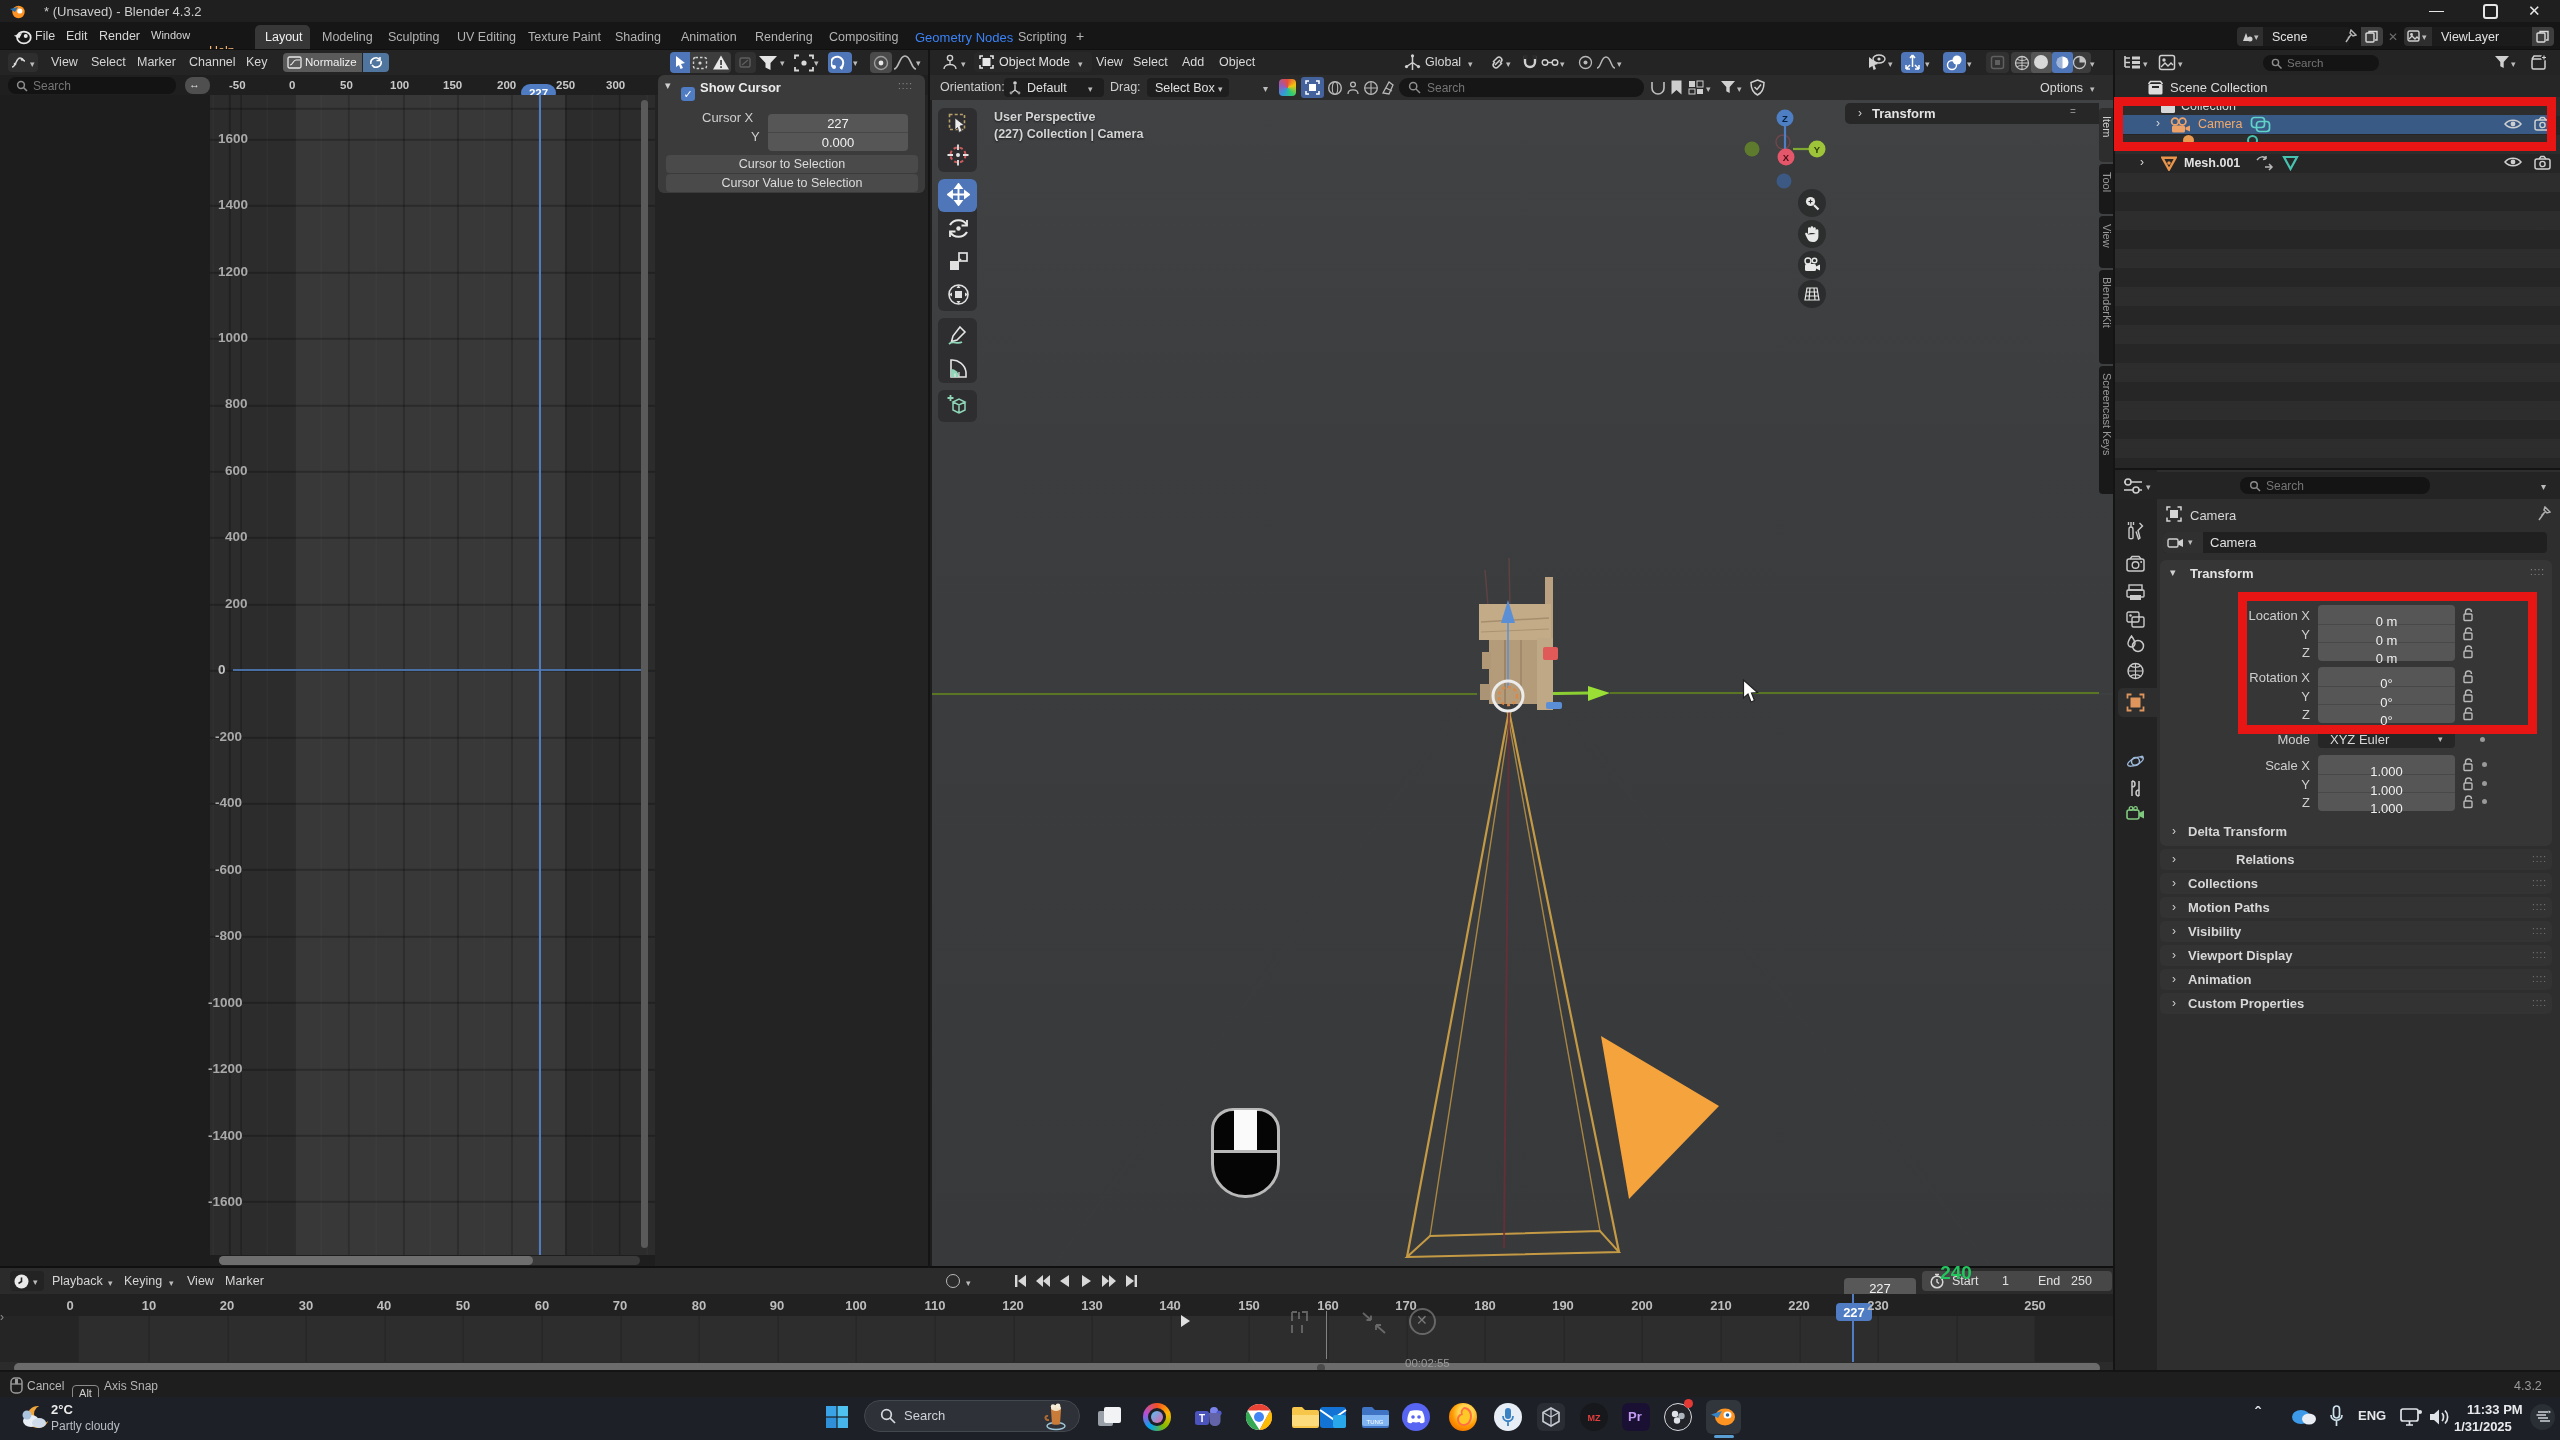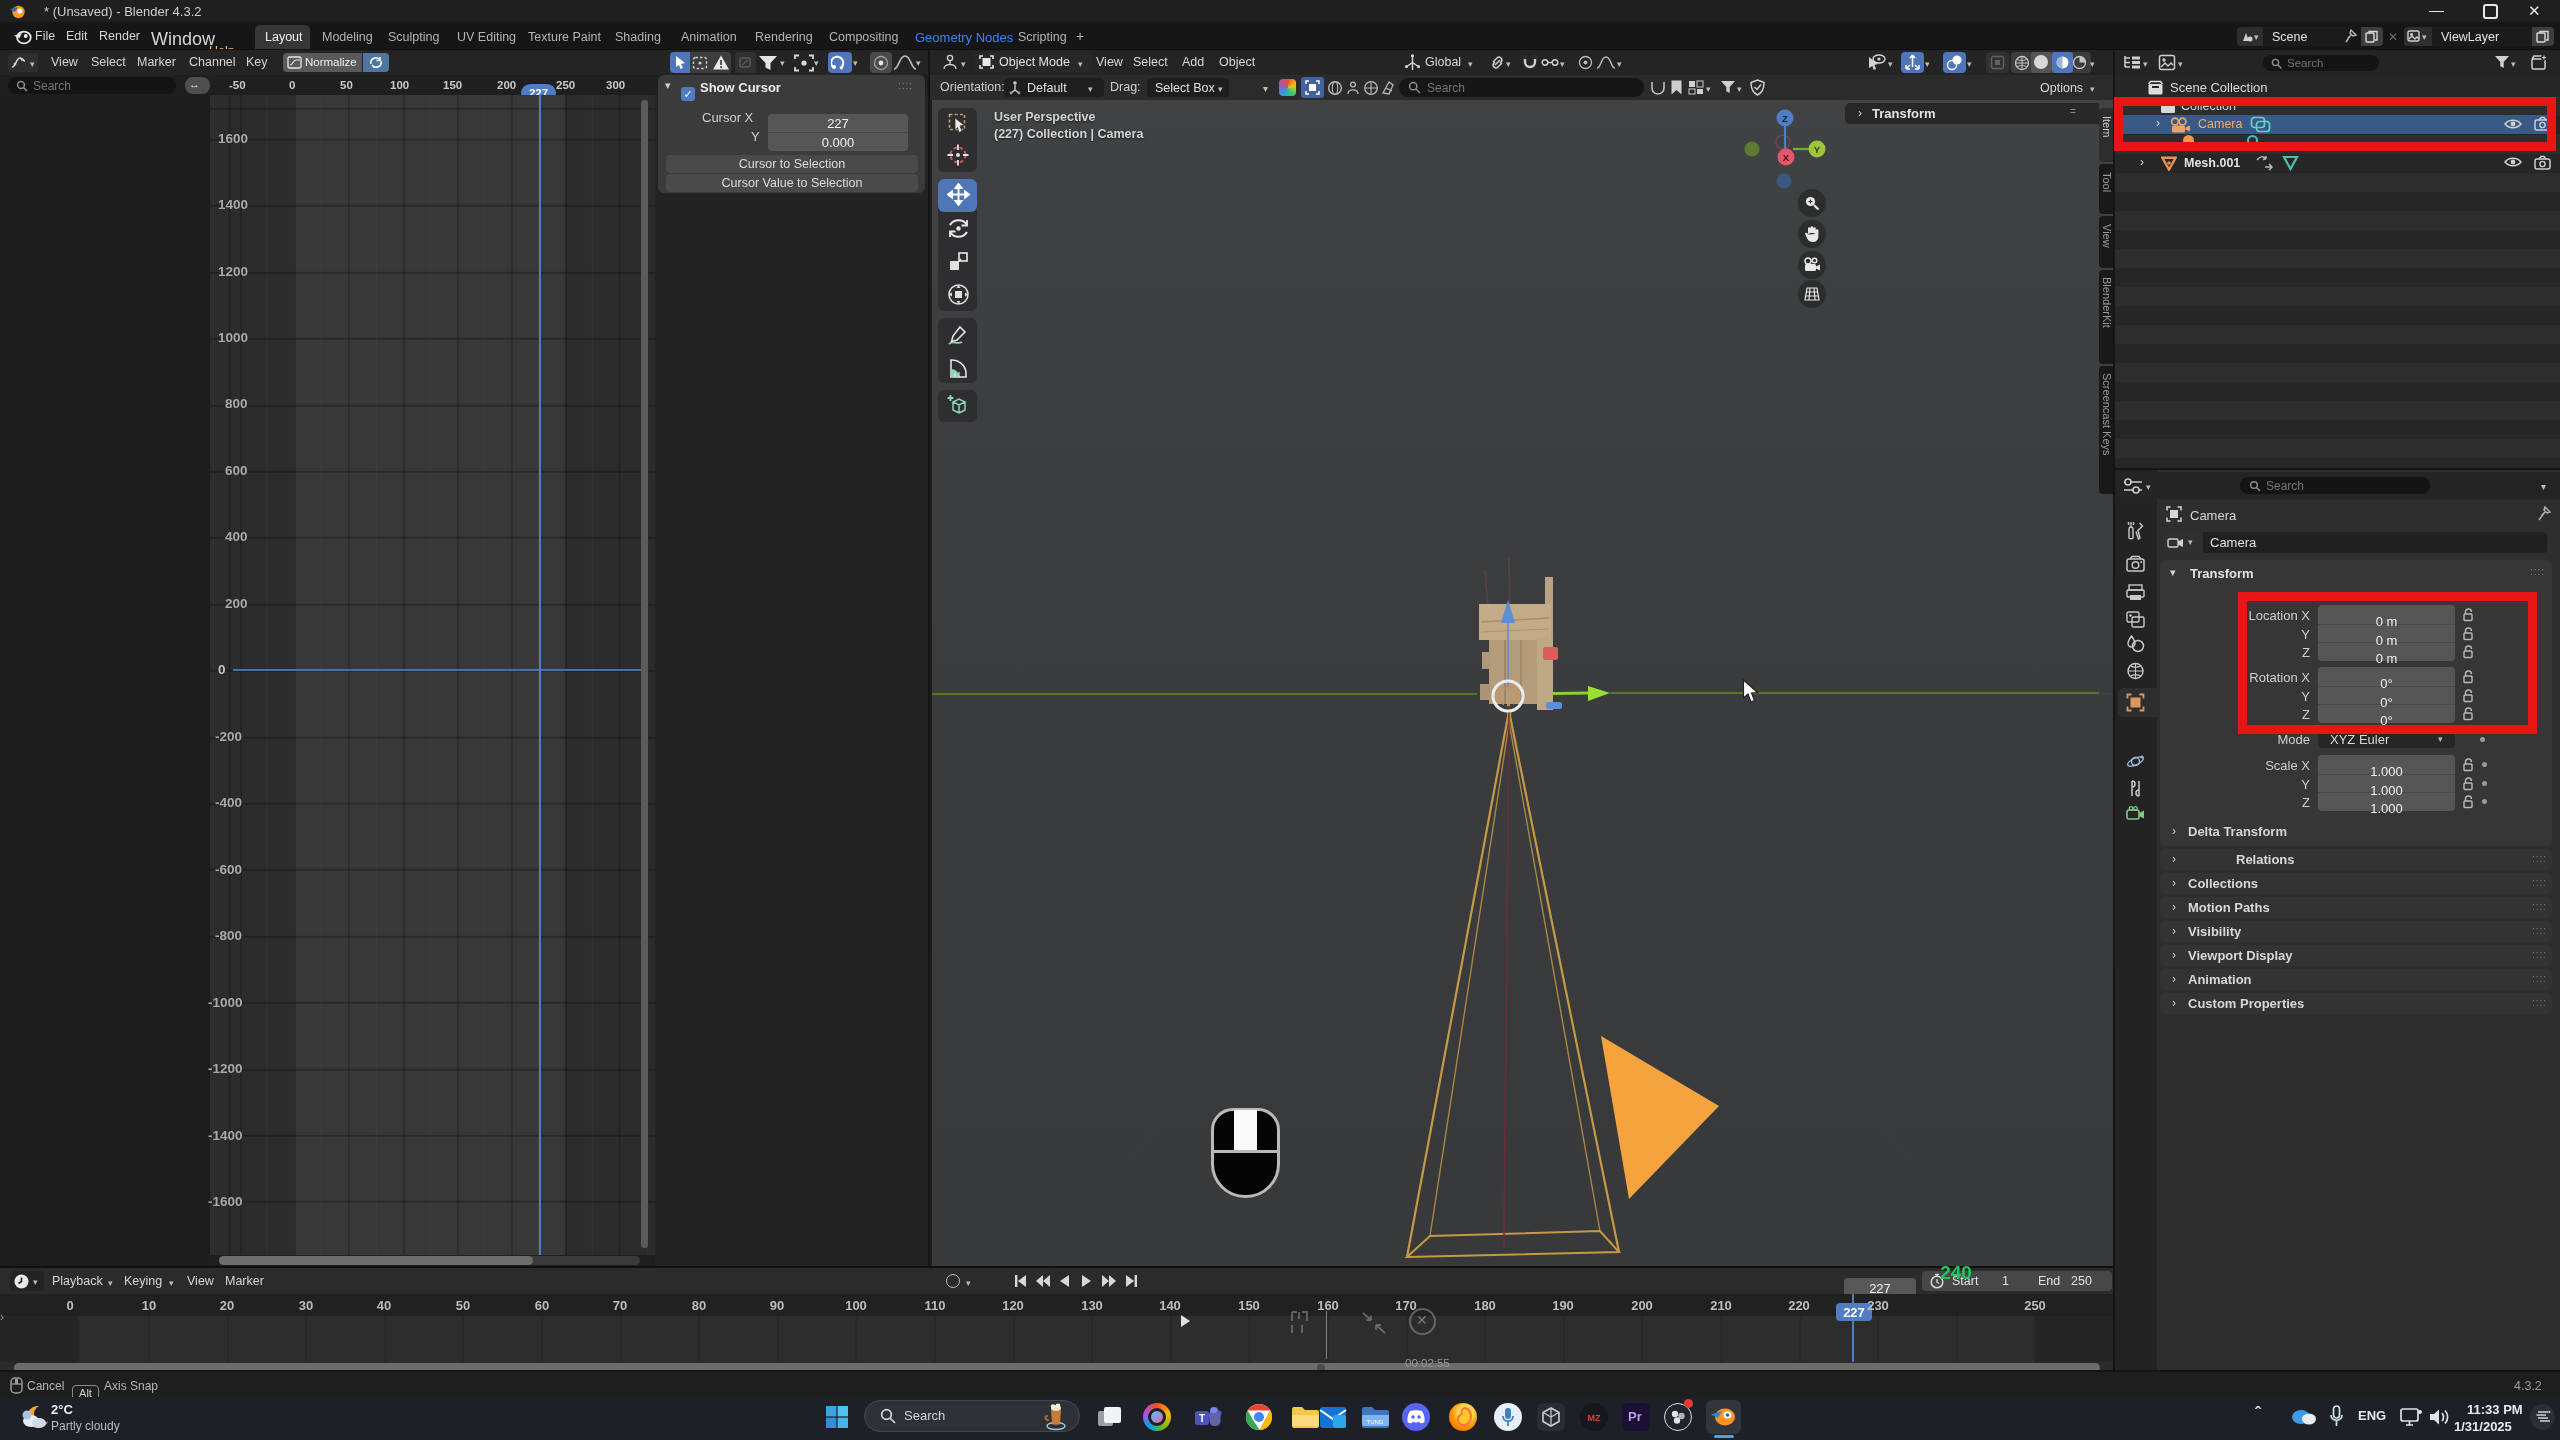--- a/index.html
+++ b/index.html
@@ -22,21 +22,21 @@
 
 <div class="a" style="left:0;top:22px;width:2560px;height:28px;background:#161616;"></div>
 <svg class="a" style="left:13px;top:29px" width="20" height="16" viewBox="0 0 22 17">
  <ellipse cx="12" cy="9" rx="7.5" ry="6.5" fill="none" stroke="#e8e8e8" stroke-width="2"></ellipse>
  <circle cx="14" cy="7.5" r="2.2" fill="#e8e8e8"></circle>
  <path d="M1 7 L10 4 L7 10 Z" fill="#e8e8e8"></path>
 </svg>
 <div class="tx" style="left:35px;top:29px;font-size:12.5px;color:#d6d6d6;">File</div>
 <div class="tx" style="left:66px;top:29px;font-size:12.5px;color:#d6d6d6;">Edit</div>
 <div class="tx" style="left:99px;top:29px;font-size:12.5px;color:#d6d6d6;">Render</div>
-<div class="tx" style="left:151px;top:29px;font-size:18px;color:#d6d6d6;">Window</div>
+<div class="tx" style="left:151px;top:29px;font-size:11px;color:#d6d6d6;">Window</div>
 <div class="tx" style="left:209px;top:29px;font-size:12.5px;color:#fdba74;margin-top:15px;">Help</div>
 <div class="a" style="left:255px;top:25px;width:55px;height:25px;background:#373737;border-radius:5px 5px 0 0;"></div>
 <div class="tx" style="left:265px;top:30px;font-size:12.5px;color:#f0f0f0;">Layout</div>
 <div class="tx" style="left:322px;top:30px;font-size:12.5px;color:#b4b4b4;">Modeling</div>
 <div class="tx" style="left:388px;top:30px;font-size:12.5px;color:#b4b4b4;">Sculpting</div>
 <div class="tx" style="left:457px;top:30px;font-size:12.5px;color:#b4b4b4;">UV Editing</div>
 <div class="tx" style="left:528px;top:30px;font-size:12.5px;color:#b4b4b4;">Texture Paint</div>
 <div class="tx" style="left:615px;top:30px;font-size:12.5px;color:#b4b4b4;">Shading</div>
 <div class="tx" style="left:681px;top:30px;font-size:12.5px;color:#b4b4b4;">Animation</div>
 <div class="tx" style="left:755px;top:30px;font-size:12.5px;color:#b4b4b4;">Rendering</div>

